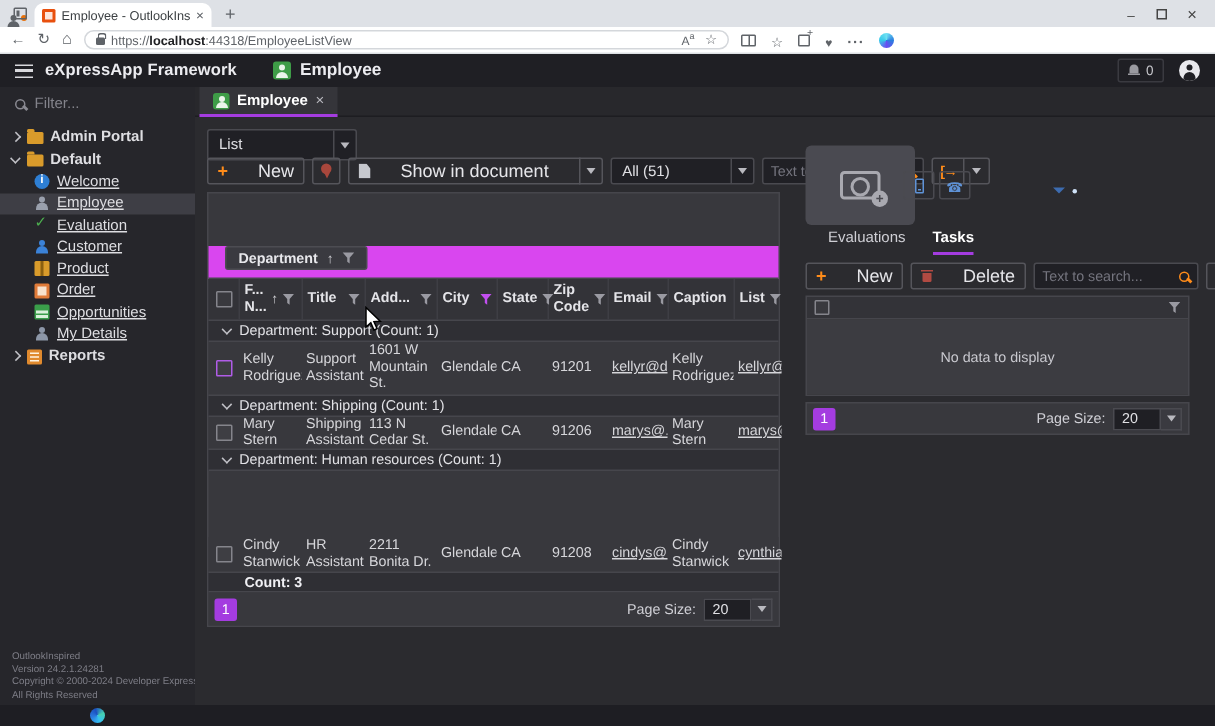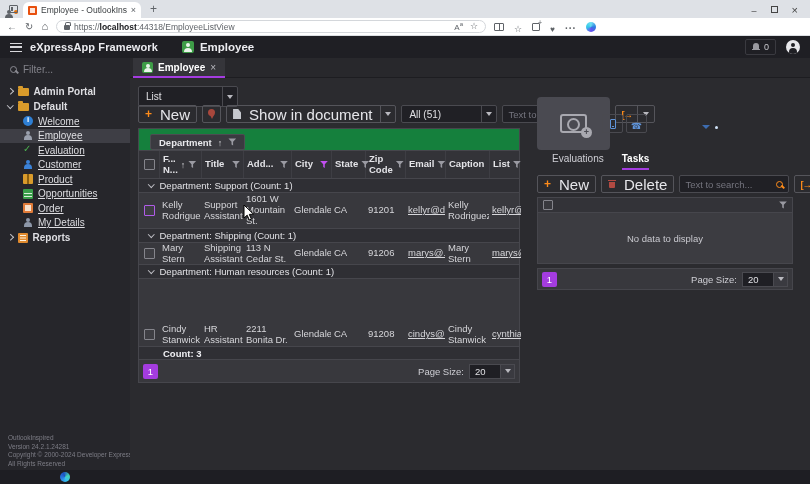--- a/index.html
+++ b/index.html
@@ -123,22 +123,22 @@
   .doc-tab .green-badge { width:11px; height:11px; }
   .doc-close { color:#b9b9bf; font-weight:normal; }
   .doc-close::before { content:'\00D7'; }
 
   
   .select { background:#202025; border:1px solid #4a4a50; border-radius:2px; height:21px;
     display:flex; align-items:center; font-size:10px; color:#e0e0e4; }
   .select .sel-text { padding-left:7px; flex:1; white-space:nowrap; overflow:hidden; }
   .dd-btn { width:15px; height:100%; border-left:1px solid #4a4a50; display:flex; align-items:center; justify-content:center; flex:none; }
   .tri { width:0; height:0; border-left:3px solid transparent; border-right:3px solid transparent; border-top:4px solid #b9b9bf; }
-  .btn { display:inline-flex; align-items:center; gap:8px; height:18px; padding:0 6px;
-    border:1px solid #55555b; border-radius:2px; color:#e6e6ea; font-size:15px; white-space:nowrap;justify-content:flex-end; }
+  .btn { display:inline-flex; align-items:center; gap:20px; height:18px; padding:0 6px;
+    border:1px solid #55555b; border-radius:2px; color:#e6e6ea; font-size:12px; white-space:nowrap;justify-content:flex-end; }
   .plus-glyph { color:#ff8c1a; font-weight:bold; font-size:12px; line-height:1; }
   .plus-glyph::before { content:'+'; }
   .pin { width:7px; height:10px; position:relative; }
   .pin::before { content:''; position:absolute; left:0; top:0; width:7px; height:7px; border-radius:50%; background:#a8473c; }
   .pin::after { content:''; position:absolute; top:5.5px; left:1.5px; border-left:2px solid transparent; border-right:2px solid transparent; border-top:4.5px solid #a8473c; }
   .page-icon { width:8px; height:10px; background:#c6c8ce; clip-path:polygon(0 0,65% 0,100% 35%,100% 100%,0 100%); }
   .search-box { background:#202025; border:1px solid #4a4a50; border-radius:2px; height:18px;
     display:flex; align-items:center; padding:0 5px; }
   .search-box input { background:transparent; border:none; outline:none; color:#d0d0d6; font-size:9.5px; flex:1;
     min-width:0; font-family:inherit; }
@@ -147,21 +147,21 @@
   .export-glyph { color:#ff8c1a; font-weight:bold; font-size:9.5px; }
   .export-glyph::before { content:'[\2192'; letter-spacing:-1px; }
   .split-btn { display:inline-flex; height:18px; border:1px solid #55555b; border-radius:2px; align-items:stretch; }
   .split-btn .half { display:flex; align-items:center; padding:0 5px; }
 
   
   .list-select { position:absolute; left:8px; top:28px; width:100px; }
   .main-toolbar { position:absolute; left:8px; top:47px; display:flex; align-items:center; gap:5px; }
   .grid { position:absolute; left:8px; top:70px; width:382px; border:1px solid #46464c; background:#38383d;
     font-size:9.5px; color:#d6d6da; }
-  .group-panel { height:22px; background:#15803d; border-bottom:1px solid #46464c; display:flex; align-items:flex-end; padding-left:11px; }
+  .group-panel { height:22px; background:#d946ef; border-bottom:1px solid #46464c; display:flex; align-items:flex-start; padding-left:11px;margin-top:35px; }
   .group-chip { display:flex; align-items:center; gap:6px; border:1px solid #4c4c52; background:#3a3a40;
     border-radius:2px; height:16px; padding:0 8px; font-weight:bold; color:#e8e8ec; }
   .sort-up::before { content:'\2191'; font-size:9px; color:#d0d0d4; }
   .funnel { width:8px; height:8px; background:#9a9aa2; flex:none;
     clip-path:polygon(2% 5%,98% 5%,60% 48%,60% 95%,40% 82%,40% 48%); }
   .funnel.active { background:#c24ff0; }
   .g-row { display:grid; grid-template-columns:20px 42px 42px 48px 40px 34px 40px 40px 44px 32px; align-items:center; }
   .g-head { height:28px; background:#333338; border-bottom:1px solid #46464c; font-weight:bold; color:#e4e4e8; }
   .g-head > div { display:flex; align-items:center; gap:3px; padding:0 3px; height:100%; border-left:1px solid #3e3e44; }
   .g-head > div:first-child { border-left:none; justify-content:center; }
@@ -318,26 +318,26 @@
         </div>
         <div class="nav-item">
           <span class="ni person" style="--pc:#3b82d8;"></span>
           <span class="lbl">Customer</span>
         </div>
         <div class="nav-item">
           <span class="ni ic-product"></span>
           <span class="lbl">Product</span>
         </div>
         <div class="nav-item">
+          <span class="ni ic-order"></span>
+          <span class="lbl">Order</span>
+        </div>
+        <div class="nav-item">
           <span class="ni ic-opp"></span>
           <span class="lbl">Opportunities</span>
-        </div>
-        <div class="nav-item">
-          <span class="ni ic-order"></span>
-          <span class="lbl">Order</span>
         </div>
         <div class="nav-item">
           <span class="ni person" style="--pc:#8d97a8;"></span>
           <span class="lbl">My Details</span>
         </div>
         <div class="nav-group">
           <span class="chev chev-r"></span>
           <span class="ni ic-report"></span>
           <span>Reports</span>
         </div>

